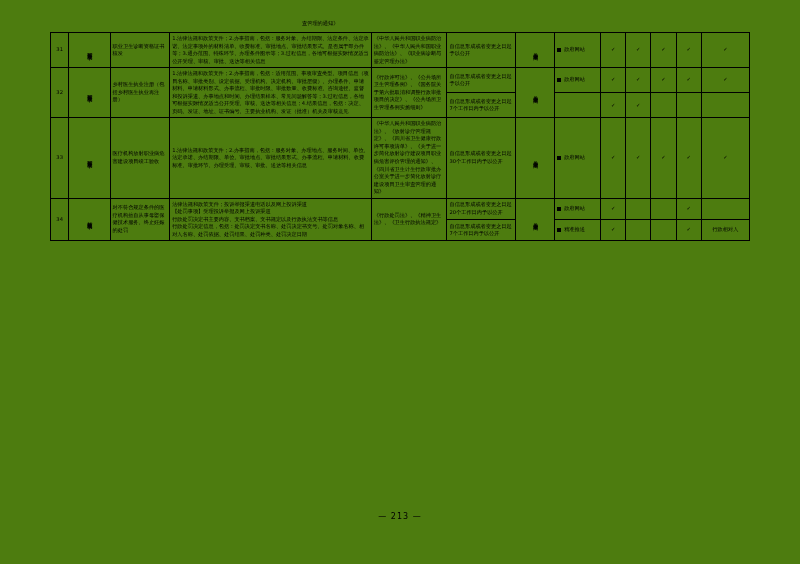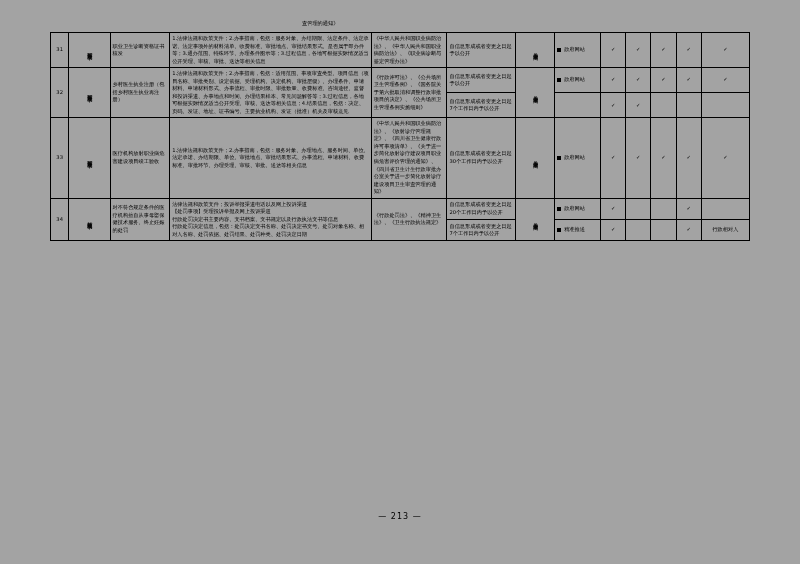--- a/index.html
+++ b/index.html
@@ -11,21 +11,21 @@
     width: 800px;
     height: 564px;
     font-family: "DejaVu Sans", "Liberation Sans", sans-serif;
     color: #000000;
     overflow: hidden;
   }
   .page {
     position: relative;
     width: 800px;
     height: 564px;
-    background: #a3a3a3;
+    background: #4d7c0f;
   }
   .doc-table {
     position: absolute;
     left: 50px;
     top: 32px;
     width: 700px;
     border-collapse: collapse;
     table-layout: fixed;
   }
   .doc-table td {

